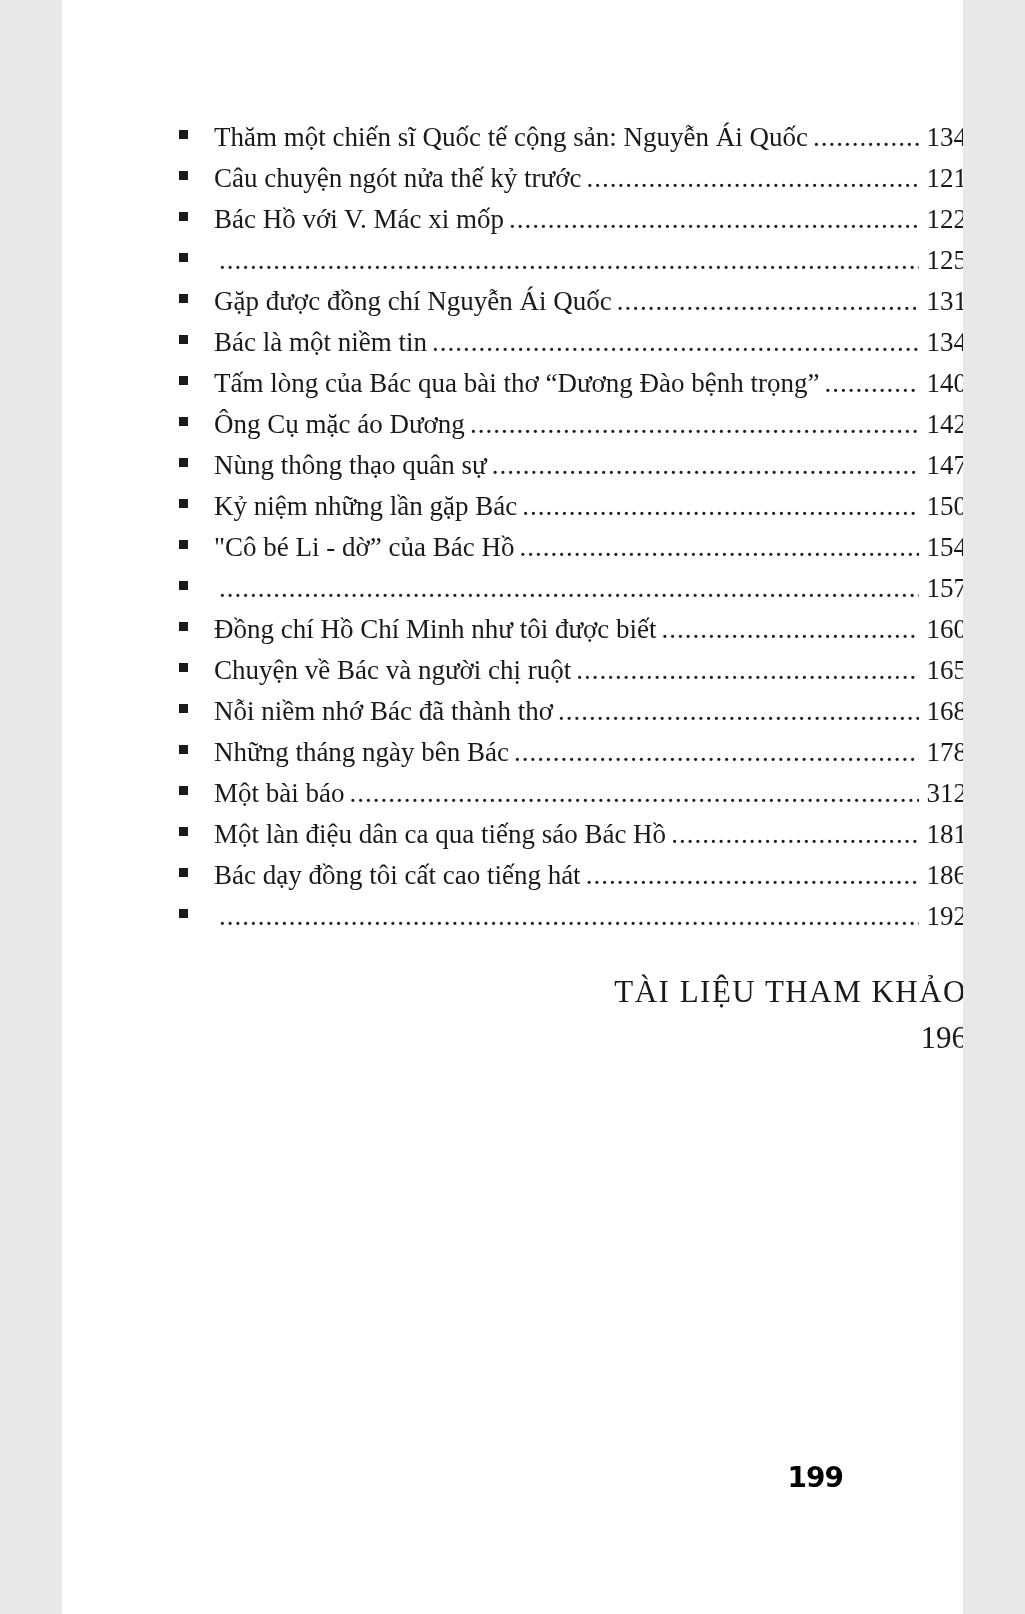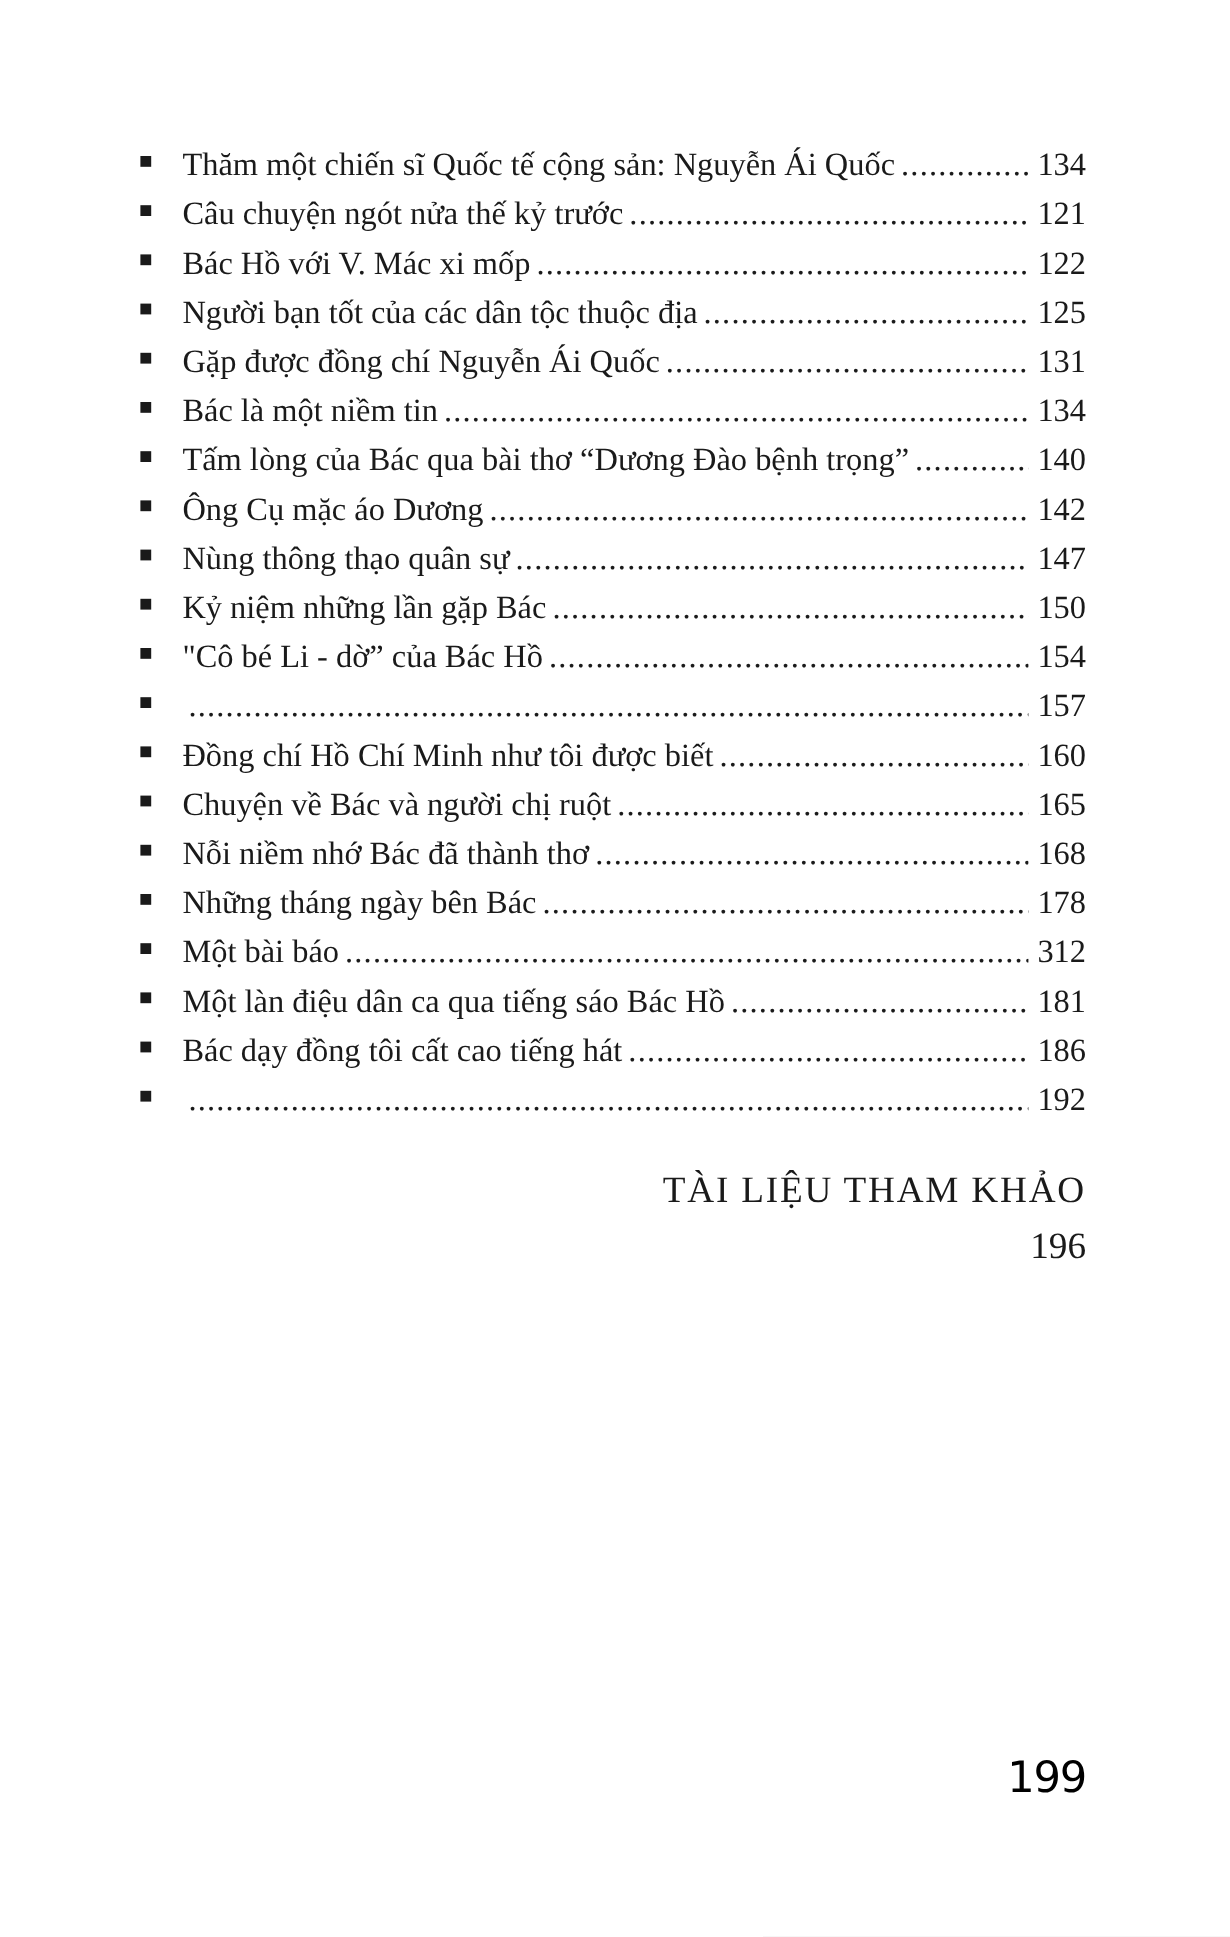--- a/index.html
+++ b/index.html
@@ -2,21 +2,21 @@
 <html lang="vi" style="--ink: #1a1a1a; --paper: #ffffff;"><head>
 <meta charset="utf-8">
 <style>
   :root{
     --ink:#1a1a1a;
     --paper:#ffffff;
   }
   html,body{margin:0;padding:0;background:#e8e8e8;}
   .page{
     position:relative;
-    width:1025px;height:1614px;
+    width:901px;height:1614px;
     margin:0 auto;
     background:var(--paper);
     color:var(--ink);
     font-family:"Liberation Serif", serif;
     overflow:hidden;
   }
   .toc{
     position:absolute;
     left:115px;top:117px;
     width:790px;
@@ -58,22 +58,22 @@
     flex-direction:column;
   }
   .ref-row > span{line-height:46px;font-size:31px;white-space:nowrap;}
   .ref-title{letter-spacing:1.5px;}
   .ref-row .leader{flex:1 1 auto;overflow:hidden;padding:0 1px 0 8px;font-size:28px;line-height:44px;}
   .ref-row .pnum{min-width:46px;}
   .footer-num{
     position:absolute;
     top:1461px;right:120px;
     font-family:"DejaVu Sans", sans-serif;
-    font-weight:400;
-    font-size:36px;
+    font-weight:700;
+    font-size:28px;
     letter-spacing:-1px;
     color:#000;
     text-align:center;
   }
 </style>
 </head>
 <body>
 
 <div class="page">
   <main class="toc">
@@ -94,21 +94,20 @@
 
   <li class="toc-row">
     <span class="bullet"></span>
     <span class="entry-title">Bác Hồ với V. Mác xi mốp</span>
     <span class="leader">............................................................................................................................................................................................................................</span>
     <span class="pnum">122</span>
   </li>
 
   <li class="toc-row">
     <span class="bullet"></span>
-    <span class="entry-title">Người bạn tốt của các dân tộc thuộc địa</span>
     <span class="leader">............................................................................................................................................................................................................................</span>
     <span class="pnum">125</span>
   </li>
 
   <li class="toc-row">
     <span class="bullet"></span>
     <span class="entry-title">Gặp được đồng chí Nguyễn Ái Quốc</span>
     <span class="leader">............................................................................................................................................................................................................................</span>
     <span class="pnum">131</span>
   </li>

